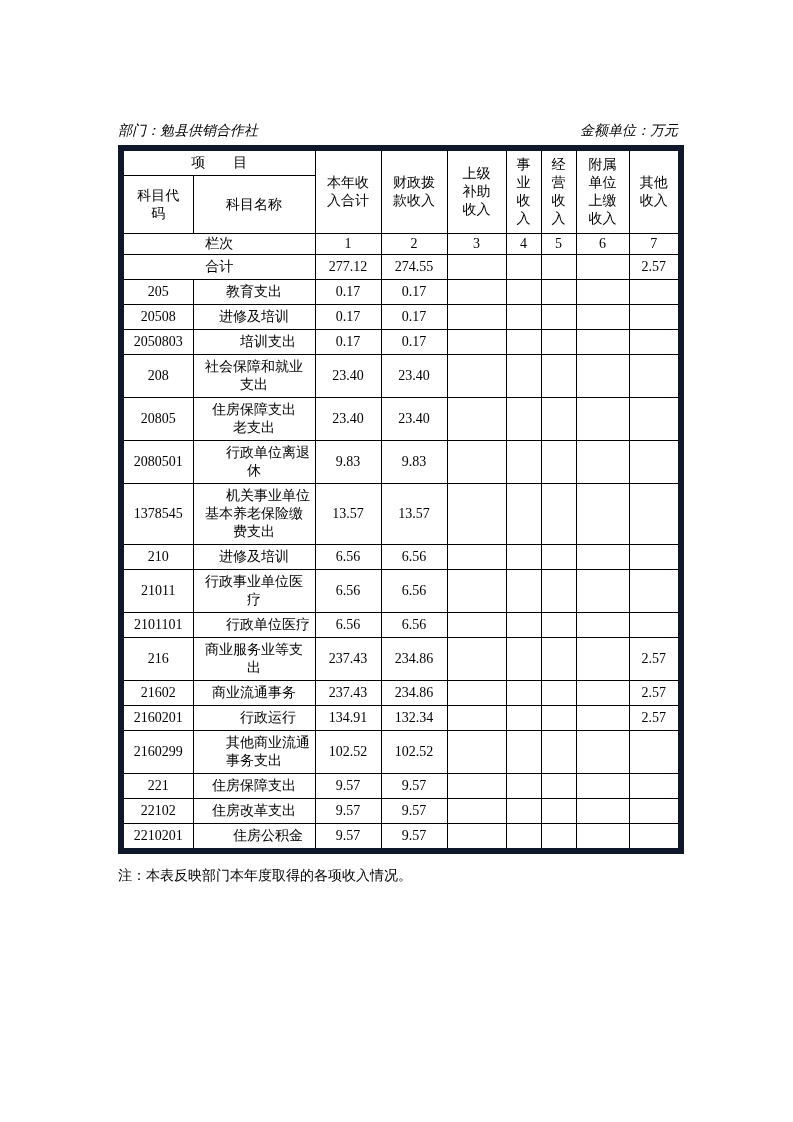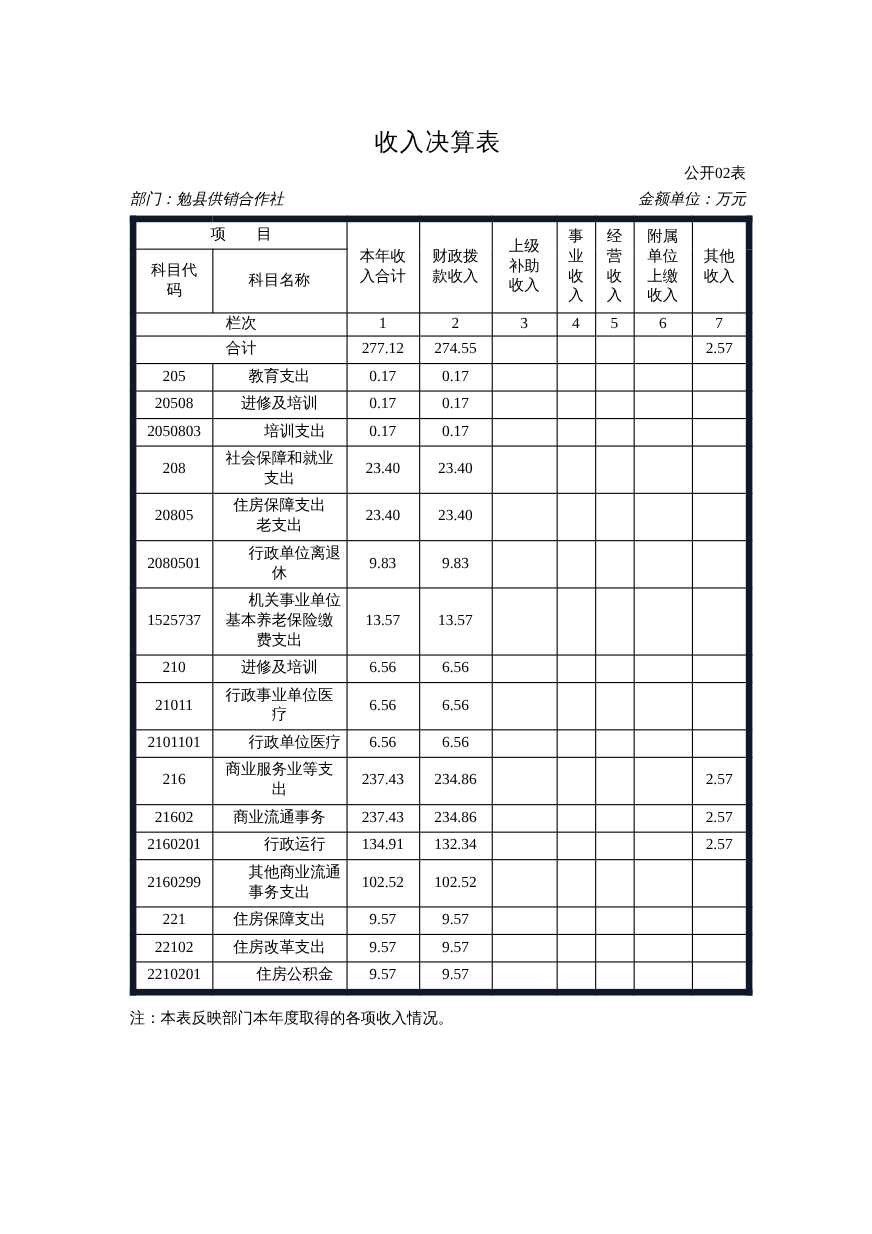--- a/index.html
+++ b/index.html
@@ -64,23 +64,21 @@
     font-size: 14px;
     line-height: 18px;
     margin-top: 13px;
   }
 </style>
 </head>
 <body>
 
 <div class="page">
 
-  <div class="title">收入决算表</div>
-
-  <div class="meta-right">公开02表</div>
+
 
   <div class="meta-row">
     <span>部门：勉县供销合作社</span>
     <span>金额单位：万元</span>
   </div>
 
   <table class="income">
     <colgroup>
       <col style="width:72px">
         <col style="width:122px">
@@ -207,21 +205,21 @@
 休</td>
           <td class="cell-num">9.83</td>
           <td class="cell-num">9.83</td>
           <td class="cell-num"></td>
           <td class="cell-num"></td>
           <td class="cell-num"></td>
           <td class="cell-num"></td>
           <td class="cell-num"></td>
         </tr>
         <tr>
-          <td class="cell-code">1525737</td>
+          <td class="cell-code">1378545</td>
           <td class="cell-name">　　机关事业单位
 基本养老保险缴
 费支出</td>
           <td class="cell-num">13.57</td>
           <td class="cell-num">13.57</td>
           <td class="cell-num"></td>
           <td class="cell-num"></td>
           <td class="cell-num"></td>
           <td class="cell-num"></td>
           <td class="cell-num"></td>

